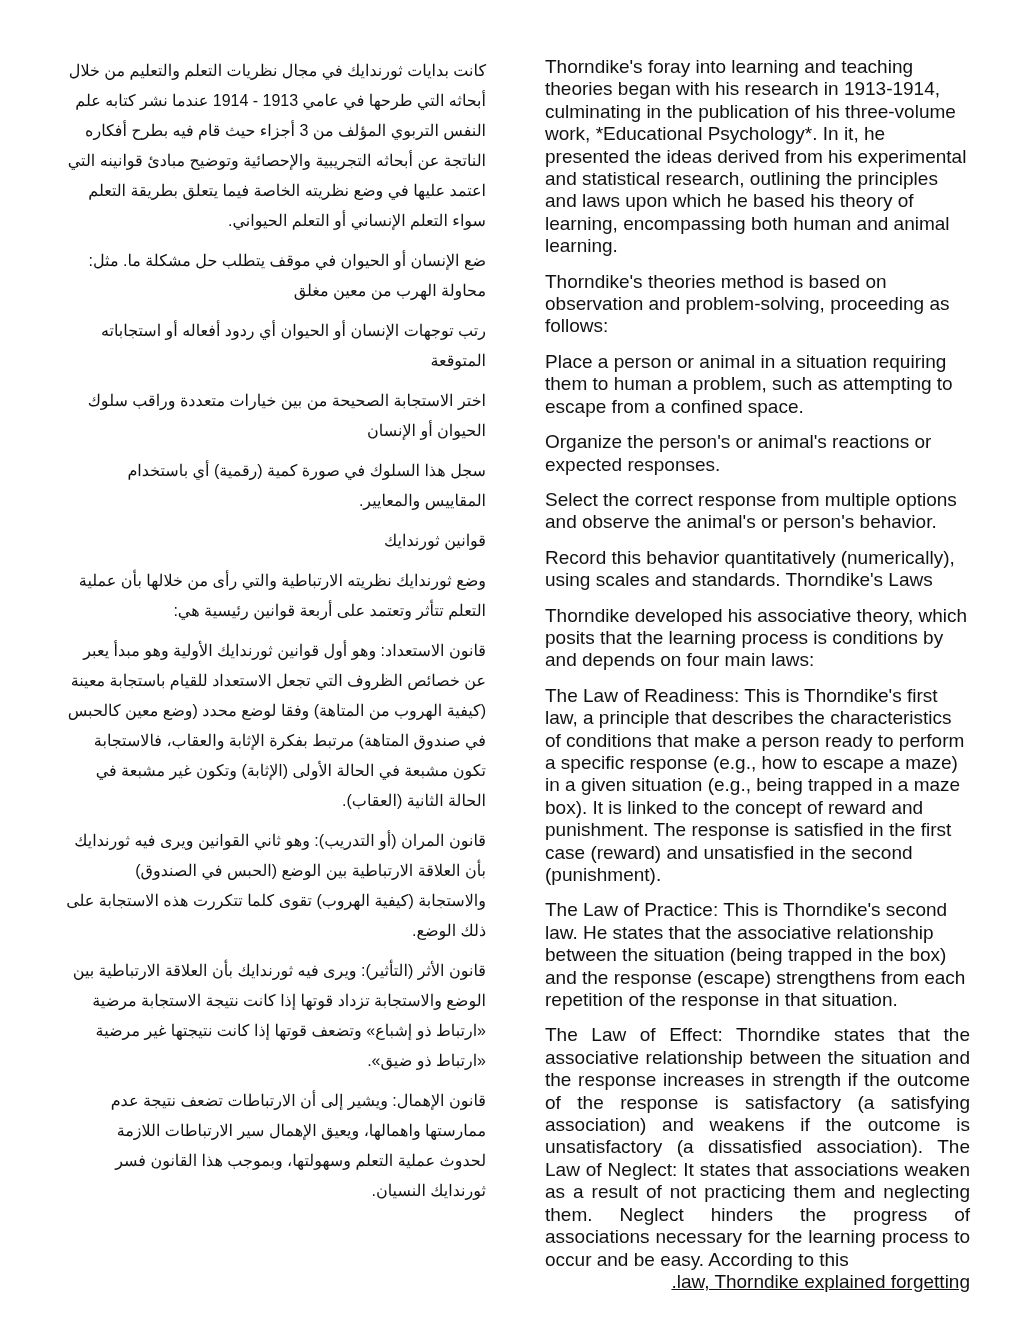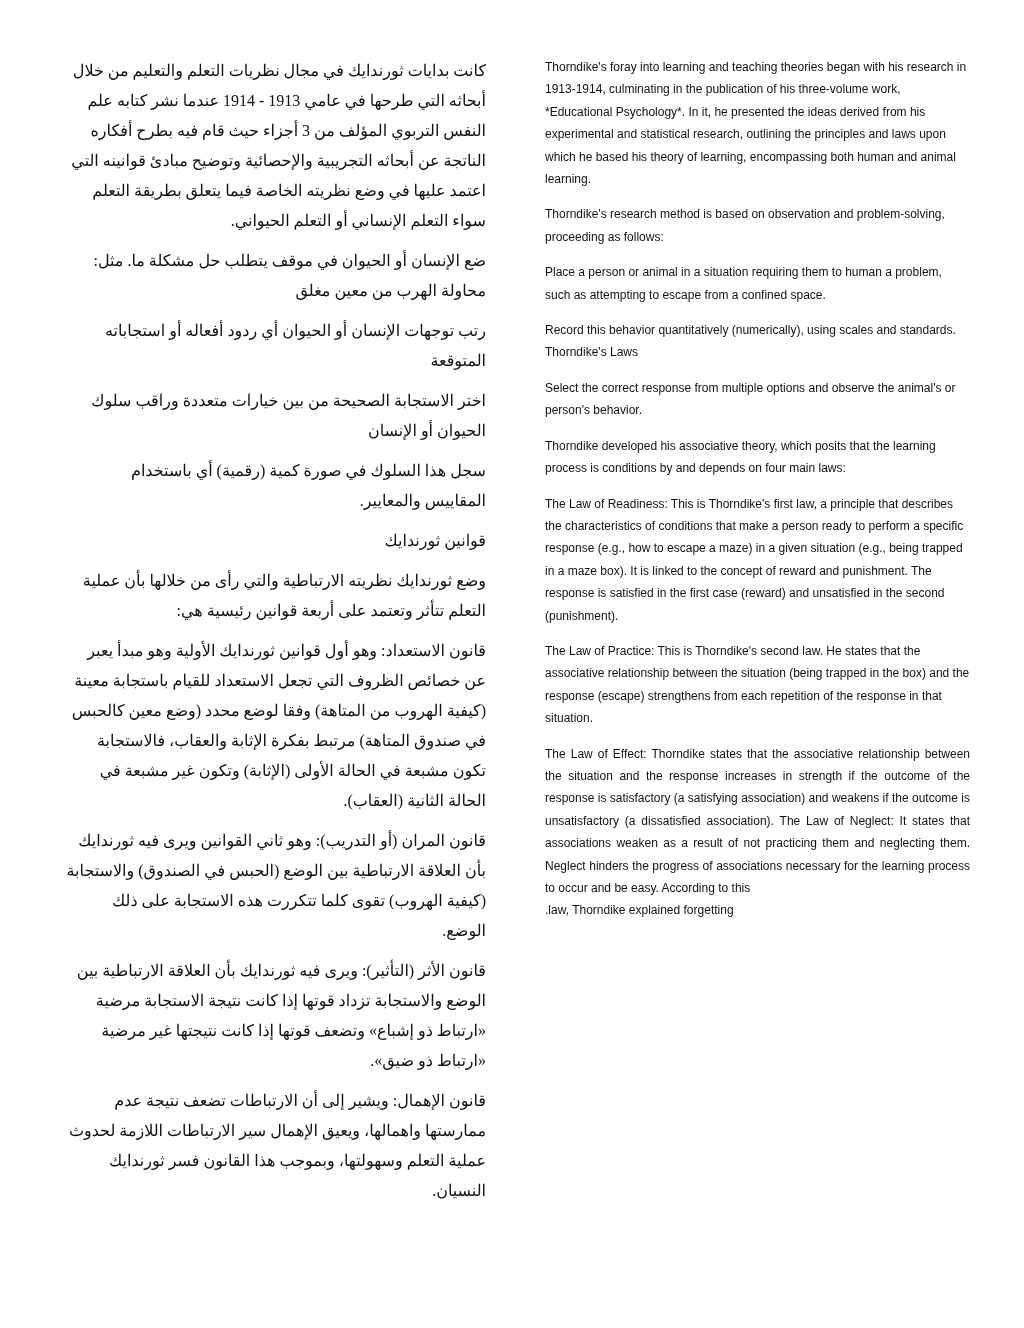--- a/index.html
+++ b/index.html
@@ -22,44 +22,46 @@
   }
   .col {
     position: absolute;
     top: 56px;
   }
   .col-ar {
     left: 66px;
     width: 420px;
     direction: rtl;
     text-align: right;
-    font-family: Liberation Serif, serif;
+    font-family: Liberation Sans, sans-serif;
     font-size: 16px;
     line-height: 30px;
   }
   .col-en {
     left: 545px;
     width: 425px;
     direction: ltr;
     text-align: left;
     font-family: "Liberation Sans", sans-serif;
-    font-size: 12px;
+    font-size: 19px;
     line-height: 22.4px;
   }
   .col-ar p {
     margin: 0 0 10px 0;
   }
   .col-en p {
     margin: 0 0 13px 0;
   }
   .col-en p.justify {
     text-align: justify;
   }
   .col-en p.justify .last-line {
     display: block;
+    text-align: right;
+    text-decoration: underline;
   }
 </style>
 </head>
 <body>
 
 <div class="page">
 
   <div class="col col-ar" lang="ar">
     <p>كانت بدايات ثورندايك في مجال نظريات التعلم والتعليم من خلال أبحاثه التي طرحها في عامي 1913 - 1914 عندما نشر كتابه علم النفس التربوي المؤلف من 3 أجزاء حيث قام فيه بطرح أفكاره الناتجة عن أبحاثه التجريبية والإحصائية وتوضيح مبادئ قوانينه التي اعتمد عليها في وضع نظريته الخاصة فيما يتعلق بطريقة التعلم سواء التعلم الإنساني أو التعلم الحيواني.</p>
     <p>ضع الإنسان أو الحيوان في موقف يتطلب حل مشكلة ما. مثل: محاولة الهرب من معين مغلق</p>
@@ -69,24 +71,25 @@
     <p>قوانين ثورندايك</p>
     <p>وضع ثورندايك نظريته الارتباطية والتي رأى من خلالها بأن عملية التعلم تتأثر وتعتمد على أربعة قوانين رئيسية هي:</p>
     <p>قانون الاستعداد: وهو أول قوانين ثورندايك الأولية وهو مبدأ يعبر عن خصائص الظروف التي تجعل الاستعداد للقيام باستجابة معينة (كيفية الهروب من المتاهة) وفقا لوضع محدد (وضع معين كالحبس في صندوق المتاهة) مرتبط بفكرة الإثابة والعقاب، فالاستجابة تكون مشبعة في الحالة الأولى (الإثابة) وتكون غير مشبعة في الحالة الثانية (العقاب).</p>
     <p>قانون المران (أو التدريب): وهو ثاني القوانين ويرى فيه ثورندايك بأن العلاقة الارتباطية بين الوضع (الحبس في الصندوق) والاستجابة (كيفية الهروب) تقوى كلما تتكررت هذه الاستجابة على ذلك الوضع.</p>
     <p>قانون الأثر (التأثير): ويرى فيه ثورندايك بأن العلاقة الارتباطية بين الوضع والاستجابة تزداد قوتها إذا كانت نتيجة الاستجابة مرضية «ارتباط ذو إشباع» وتضعف قوتها إذا كانت نتيجتها غير مرضية «ارتباط ذو ضيق».</p>
     <p>قانون الإهمال: ويشير إلى أن الارتباطات تضعف نتيجة عدم ممارستها واهمالها، ويعيق الإهمال سير الارتباطات اللازمة لحدوث عملية التعلم وسهولتها، وبموجب هذا القانون فسر ثورندايك النسيان.</p>
   </div>
 
   <div class="col col-en" lang="en">
     <p>Thorndike's foray into learning and teaching theories began with his research in 1913-1914, culminating in the publication of his three-volume work, *Educational Psychology*. In it, he presented the ideas derived from his experimental and statistical research, outlining the principles and laws upon which he based his theory of learning, encompassing both human and animal learning.</p>
-    <p>Thorndike's research method is based on observation and problem-solving, proceeding as follows:</p>
+    <p>Thorndike's theories method is based on observation and problem-solving, proceeding as follows:</p>
     <p>Place a person or animal in a situation requiring them to human a problem, such as attempting to escape from a confined space.</p>
+    <p>Organize the person's or animal's reactions or expected responses.</p>
+    <p>Select the correct response from multiple options and observe the animal's or person's behavior.</p>
     <p>Record this behavior quantitatively (numerically), using scales and standards. Thorndike's Laws</p>
-    <p>Select the correct response from multiple options and observe the animal's or person's behavior.</p>
     <p>Thorndike developed his associative theory, which posits that the learning process is conditions by and depends on four main laws:</p>
     <p>The Law of Readiness: This is Thorndike's first law, a principle that describes the characteristics of conditions that make a person ready to perform a specific response (e.g., how to escape a maze) in a given situation (e.g., being trapped in a maze box). It is linked to the concept of reward and punishment. The response is satisfied in the first case (reward) and unsatisfied in the second (punishment).</p>
     <p>The Law of Practice: This is Thorndike's second law. He states that the associative relationship between the situation (being trapped in the box) and the response (escape) strengthens from each repetition of the response in that situation.</p>
     <p class="justify">
       <span>The Law of Effect: Thorndike states that the associative relationship between the situation and the response increases in strength if the outcome of the response is satisfactory (a satisfying association) and weakens if the outcome is unsatisfactory (a dissatisfied association). The Law of Neglect: It states that associations weaken as a result of not practicing them and neglecting them. Neglect hinders the progress of associations necessary for the learning process to occur and be easy. According to this</span>
       <span class="last-line">.law, Thorndike explained forgetting</span>
     </p>
   </div>
 
 </div>

